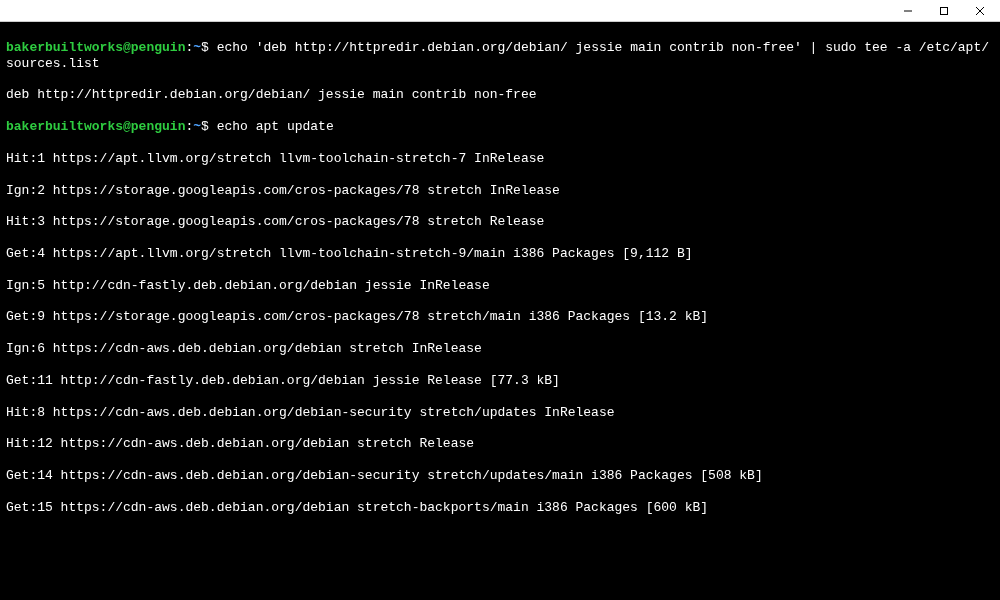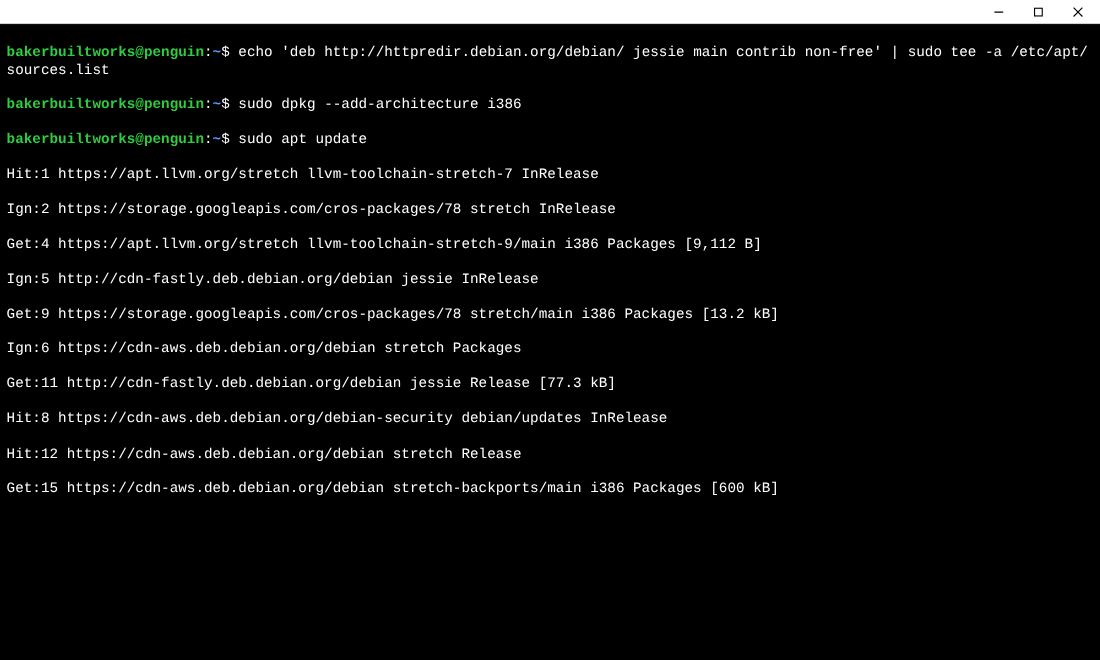--- a/index.html
+++ b/index.html
@@ -72,31 +72,33 @@
     <div class="win-btn">
       <svg width="10" height="10" viewBox="0 0 10 10">
           <line x1="1" y1="1" x2="9" y2="9" stroke="#000" stroke-width="1"></line>
           <line x1="9" y1="1" x2="1" y2="9" stroke="#000" stroke-width="1"></line>
         </svg>
     </div>
   </div>
 
   <div class="terminal">
 <span class="line"><span class="prompt-user">bakerbuiltworks@penguin</span><span class="prompt-sep">:</span><span class="prompt-path">~</span><span class="prompt-sep">$</span> <span class="cmd">echo 'deb http://httpredir.debian.org/debian/ jessie main contrib non-free' | sudo tee -a /etc/apt/sources.list</span></span>
-<span class="line"><span class="prompt-user">bakerbuiltworks@penguin</span><span class="prompt-sep">:</span><span class="prompt-path">~</span><span class="prompt-sep">$</span> <span class="cmd">sudo dpkg --add-architecture i386</span></span>
-<span class="line"><span class="prompt-user">bakerbuiltworks@penguin</span><span class="prompt-sep">:</span><span class="prompt-path">~</span><span class="prompt-sep">$</span> <span class="cmd">sudo apt update</span></span>
+<span class="line out">deb http://httpredir.debian.org/debian/ jessie main contrib non-free</span>
+<span class="line"><span class="prompt-user">bakerbuiltworks@penguin</span><span class="prompt-sep">:</span><span class="prompt-path">~</span><span class="prompt-sep">$</span> <span class="cmd">echo apt update</span></span>
 <span class="line out">Hit:1 https://apt.llvm.org/stretch llvm-toolchain-stretch-7 InRelease</span>
 <span class="line out">Ign:2 https://storage.googleapis.com/cros-packages/78 stretch InRelease</span>
+<span class="line out">Hit:3 https://storage.googleapis.com/cros-packages/78 stretch Release</span>
 <span class="line out">Get:4 https://apt.llvm.org/stretch llvm-toolchain-stretch-9/main i386 Packages [9,112 B]</span>
 <span class="line out">Ign:5 http://cdn-fastly.deb.debian.org/debian jessie InRelease</span>
 <span class="line out">Get:9 https://storage.googleapis.com/cros-packages/78 stretch/main i386 Packages [13.2 kB]</span>
-<span class="line out">Ign:6 https://cdn-aws.deb.debian.org/debian stretch Packages</span>
+<span class="line out">Ign:6 https://cdn-aws.deb.debian.org/debian stretch InRelease</span>
 <span class="line out">Get:11 http://cdn-fastly.deb.debian.org/debian jessie Release [77.3 kB]</span>
-<span class="line out">Hit:8 https://cdn-aws.deb.debian.org/debian-security debian/updates InRelease</span>
+<span class="line out">Hit:8 https://cdn-aws.deb.debian.org/debian-security stretch/updates InRelease</span>
 <span class="line out">Hit:12 https://cdn-aws.deb.debian.org/debian stretch Release</span>
+<span class="line out">Get:14 https://cdn-aws.deb.debian.org/debian-security stretch/updates/main i386 Packages [508 kB]</span>
 <span class="line out">Get:15 https://cdn-aws.deb.debian.org/debian stretch-backports/main i386 Packages [600 kB]</span>
 
 
 
 
 
 
 
 
 

